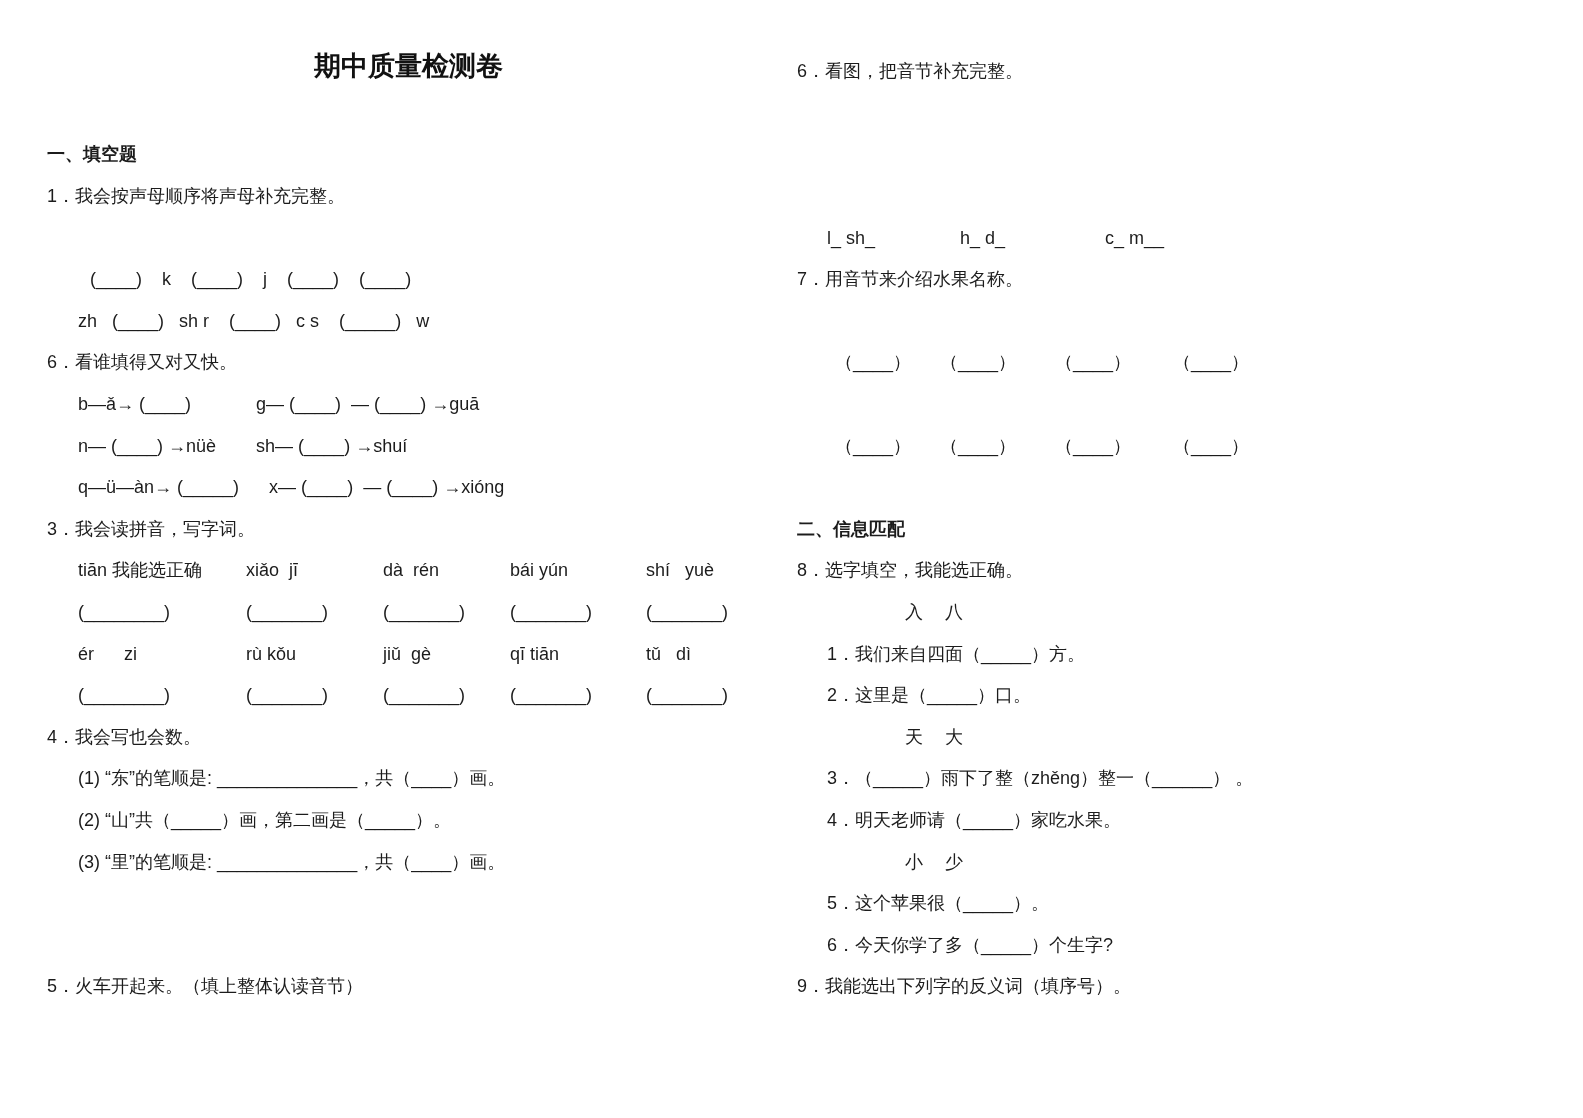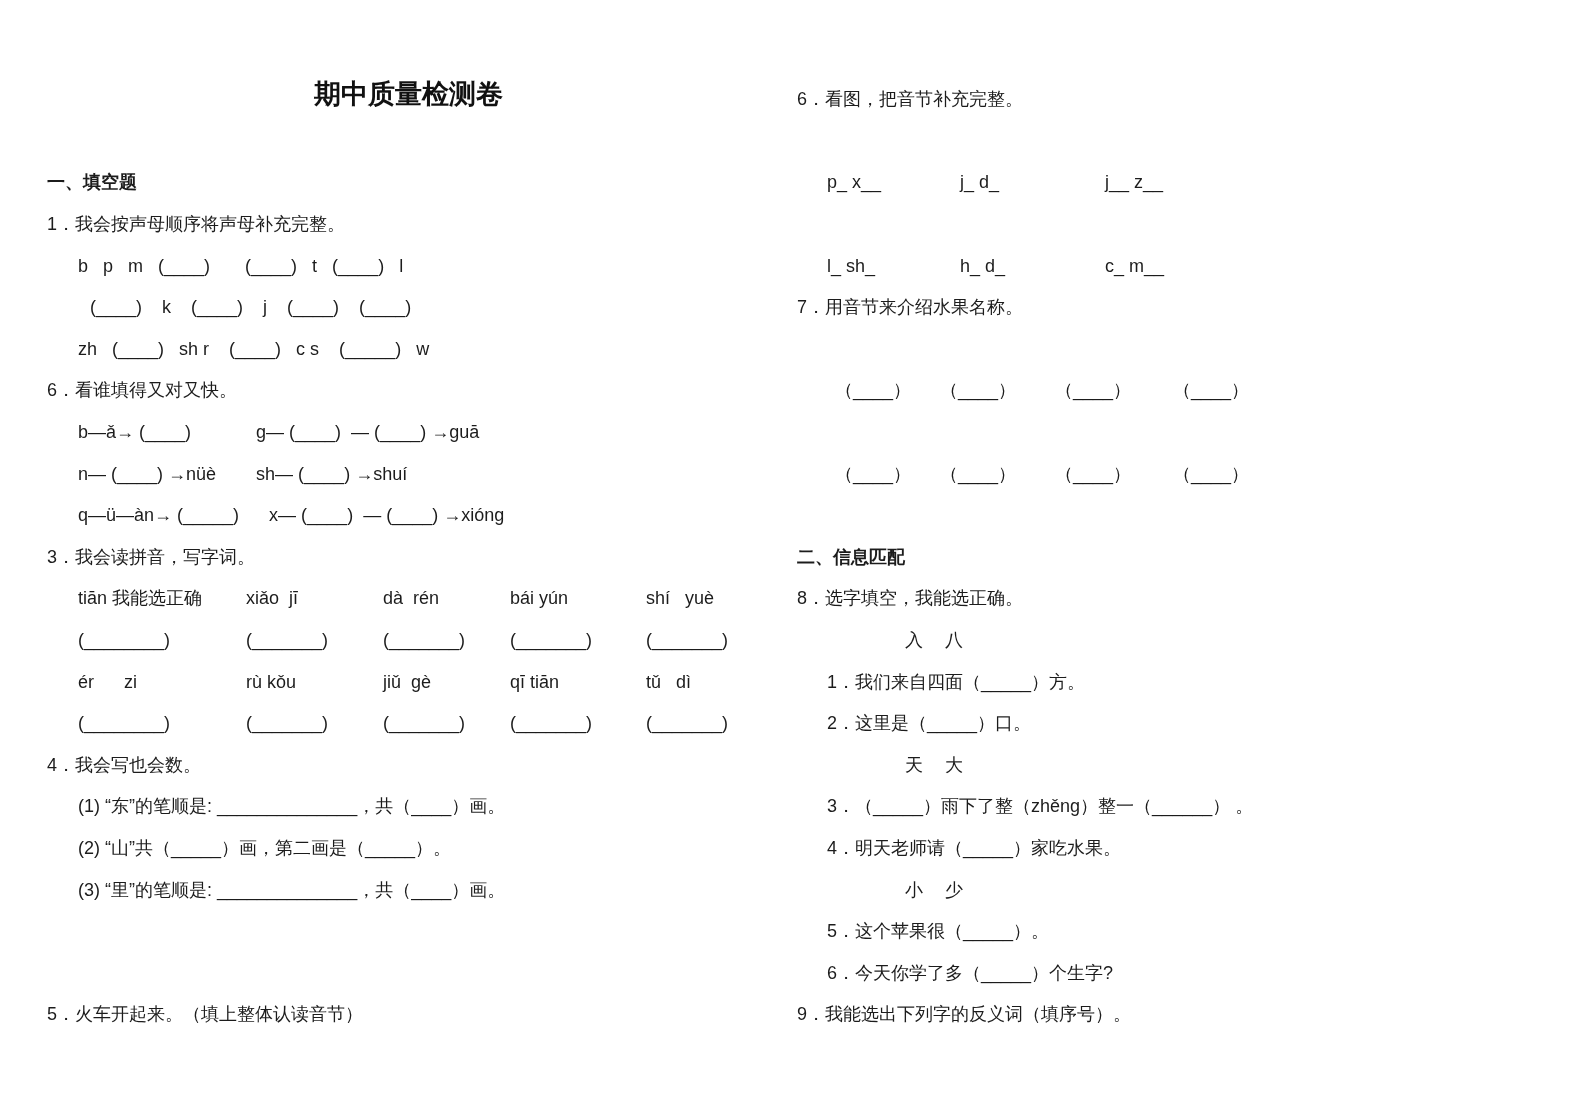--- a/index.html
+++ b/index.html
@@ -5,21 +5,21 @@
   html,body{margin:0;padding:0;background:#ffffff;}
   .page{
     position:relative;
     width:1583px;height:1118px;
     background:#ffffff;
     color:#1c1c1c;
     font-family:"Liberation Sans","DejaVu Sans",sans-serif;
     font-size:18px;
     overflow:hidden;
   }
-  .col{position:absolute;top:0;height:810px;margin-top:28px;}
+  .col{position:absolute;top:0;height:810px;}
   .col-left{left:47px;width:723px;}
   .col-right{left:797px;width:770px;}
   .title{
     position:absolute;top:48px;left:0;width:100%;margin:0;
     text-align:center;
     font-family:"Liberation Serif","DejaVu Serif",serif;
     font-weight:bold;font-size:27px;color:#111;
   }
   .ln{
     position:absolute;left:0;height:42px;
@@ -44,21 +44,20 @@
 <body>
 
 <div class="page">
 
   <div class="col col-left">
     <h1 class="title">期中质量检测卷</h1>
 
     <div class="ln b" style="top:133px">一、填空题</div>
 
     <div class="ln" style="top:175px">1．我会按声母顺序将声母补充完整。</div>
-    <div class="ln in1" style="top:217px">b   p   m   (____)       (____)   t   (____)   l</div>
     <div class="ln in2" style="top:258px">(____)    k    (____)    j    (____)    (____)</div>
     <div class="ln in1" style="top:300px">zh   (____)   sh r    (____)   c s    (_____)   w</div>
 
     <div class="ln" style="top:341px">6．看谁填得又对又快。</div>
     <div class="ln in1" style="top:383px">b—ǎ→ (____)             g— (____)  — (____) →guā</div>
     <div class="ln in1" style="top:425px">n— (____) →nüè        sh— (____) →shuí</div>
     <div class="ln in1" style="top:466px">q—ü—àn→ (_____)      x— (____)  — (____) →xióng</div>
 
     <div class="ln" style="top:508px">3．我会读拼音，写字词。</div>
     <div class="grid g5" style="top:549px">
@@ -94,25 +93,20 @@
     <div class="ln in1" style="top:757px">(1) “东”的笔顺是: ______________，共（____）画。</div>
     <div class="ln in1" style="top:799px">(2) “山”共（_____）画，第二画是（_____）。</div>
     <div class="ln in1" style="top:841px">(3) “里”的笔顺是: ______________，共（____）画。</div>
 
     <div class="ln" style="top:965px">5．火车开起来。（填上整体认读音节）</div>
   </div>
 
   <div class="col col-right">
 
     <div class="ln" style="top:50px">6．看图，把音节补充完整。</div>
-    <div class="grid g3" style="top:133px">
-      <span>p_ x__</span>
-      <span>j_ d_</span>
-      <span>j__ z__</span>
-    </div>
     <div class="grid g3" style="top:217px">
       <span>l_ sh_</span>
       <span>h_ d_</span>
       <span>c_ m__</span>
     </div>
 
     <div class="ln" style="top:258px">7．用音节来介绍水果名称。</div>
     <div class="grid g4" style="top:341px">
       <span>（____）</span>
       <span>（____）</span>

